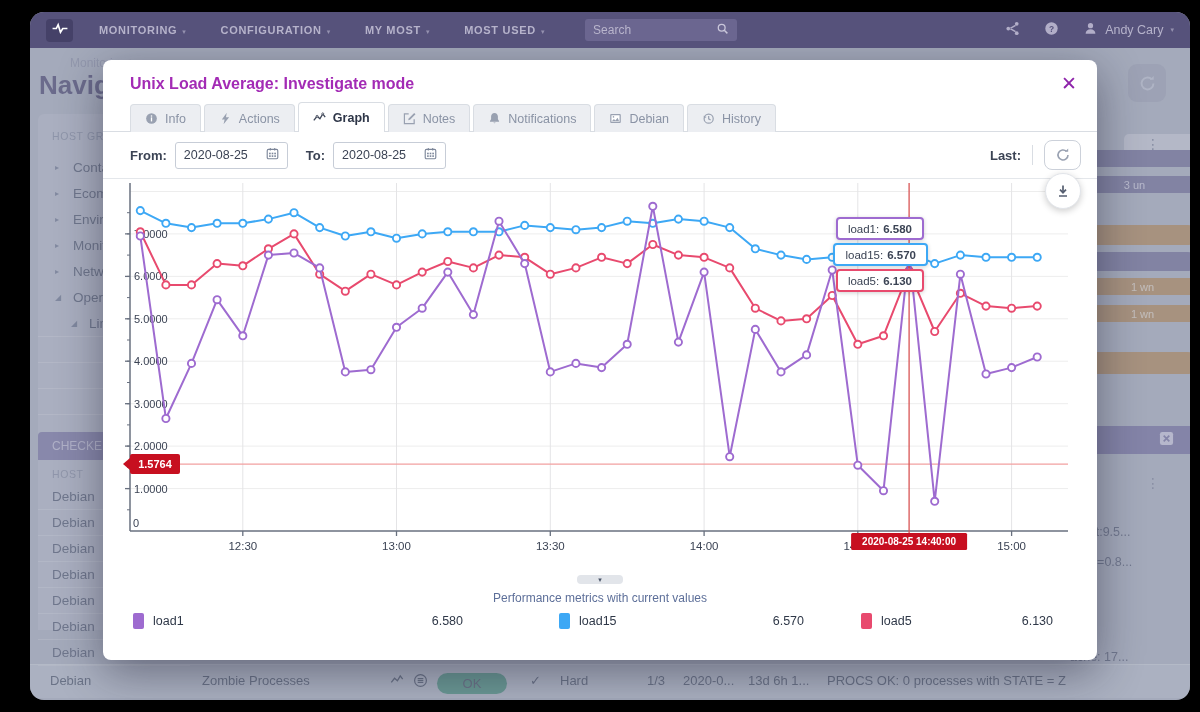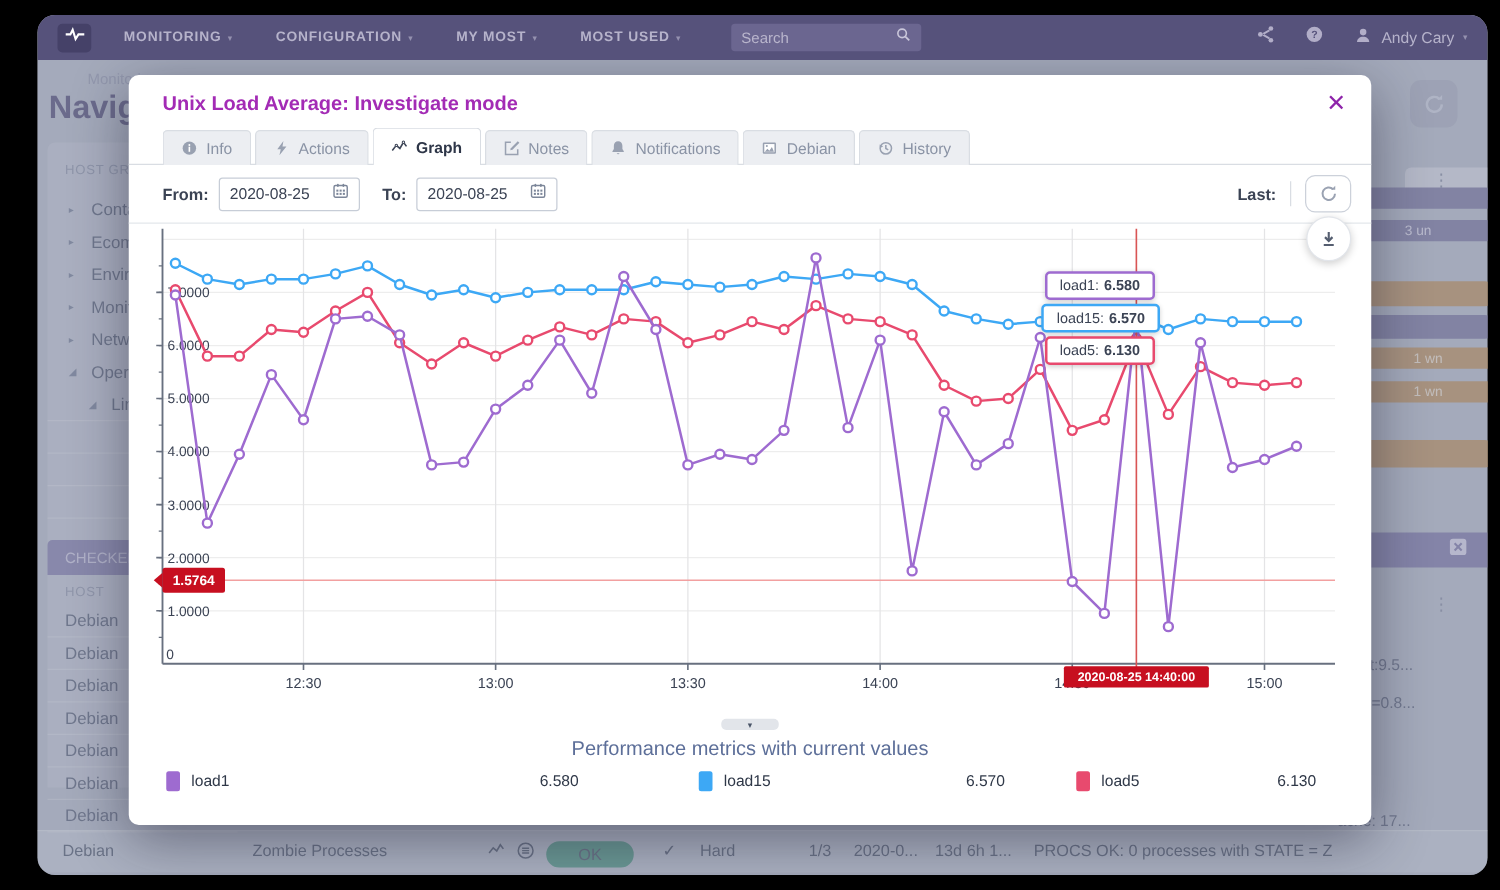--- a/index.html
+++ b/index.html
@@ -120,21 +120,21 @@
                   display: flex; align-items: center; justify-content: center; color: #555e70; cursor: pointer; z-index: 6; }
   .download-btn svg { width: 16px; height: 16px; }
   .tooltip { position: absolute; height: 23px; background: #fff; border: 2px solid; border-radius: 4px;
              display: flex; align-items: center; padding: 0 10px; font-size: 11.5px; color: #3b4354;
              z-index: 5; box-shadow: 0 1px 4px rgba(0,0,0,.18); white-space: nowrap; }
   .tooltip b { margin-left: 4px; }
   .tt0 { top: 38px; right: 148px; } .tt1 { top: 64px; right: 144px; } .tt2 { top: 90px; right: 148px; }
 
   .scroll-pill { margin: 4px auto 0; width: 46px; height: 9px; background: #e2e5ea; border-radius: 4px;
                  display: flex; align-items: center; justify-content: center; font-size: 7px; color: #4a5568; cursor: pointer; }
-  .caption { text-align: center; font-size: 16px; color: #5d6f99; margin-top: 7px; }
+  .caption { text-align: center; font-size: 12px; color: #5d6f99; margin-top: 7px; }
   .legend { position: relative; height: 40px; margin-top: 4px; }
   .legend-item { position: absolute; top: 4px; display: flex; align-items: center; gap: 9px;
                  font-size: 12.5px; color: #2f3848; }
   .legend-item .swatch { width: 11px; height: 16px; border-radius: 2px; }
   .legend-item .lval { margin-left: auto; }
   .li0 { left: 30px; width: 330px; } .li1 { left: 456px; width: 245px; } .li2 { left: 758px; width: 192px; }
 </style>
 </head>
 <body>
 

